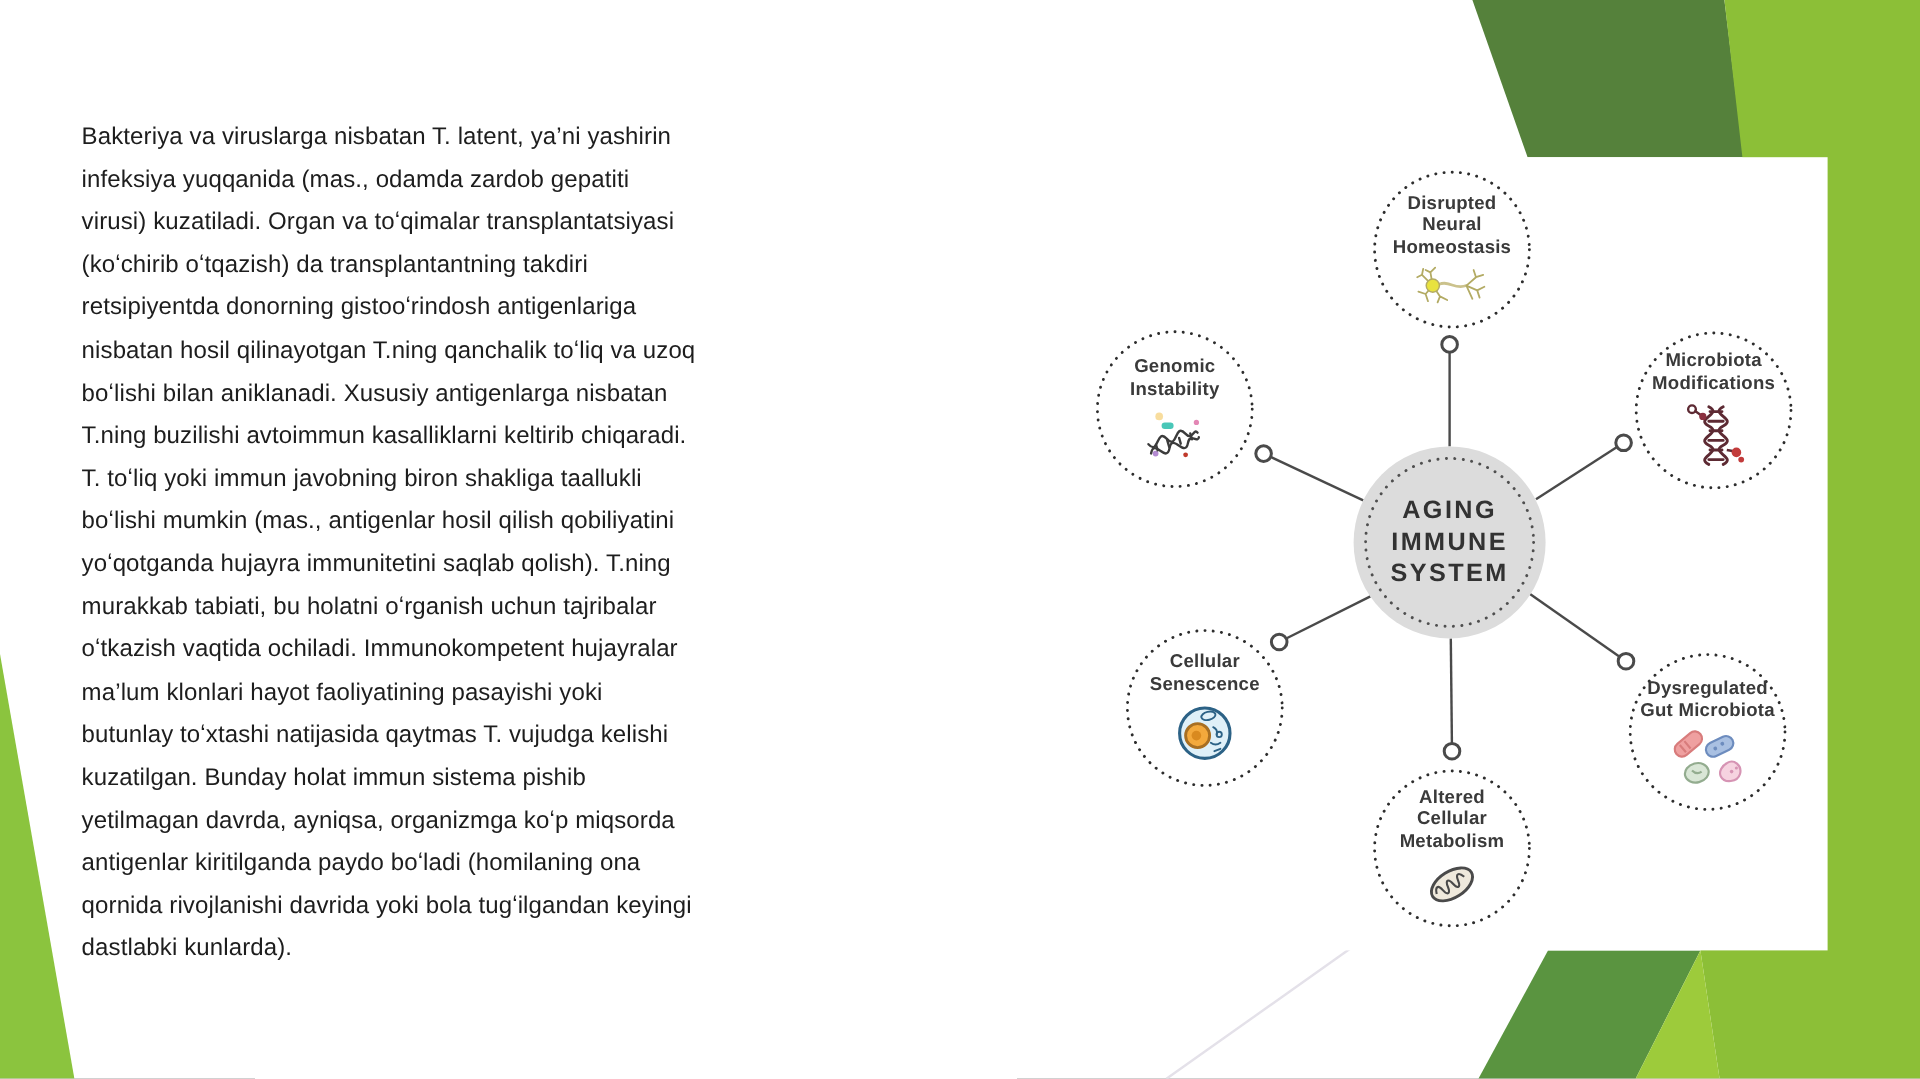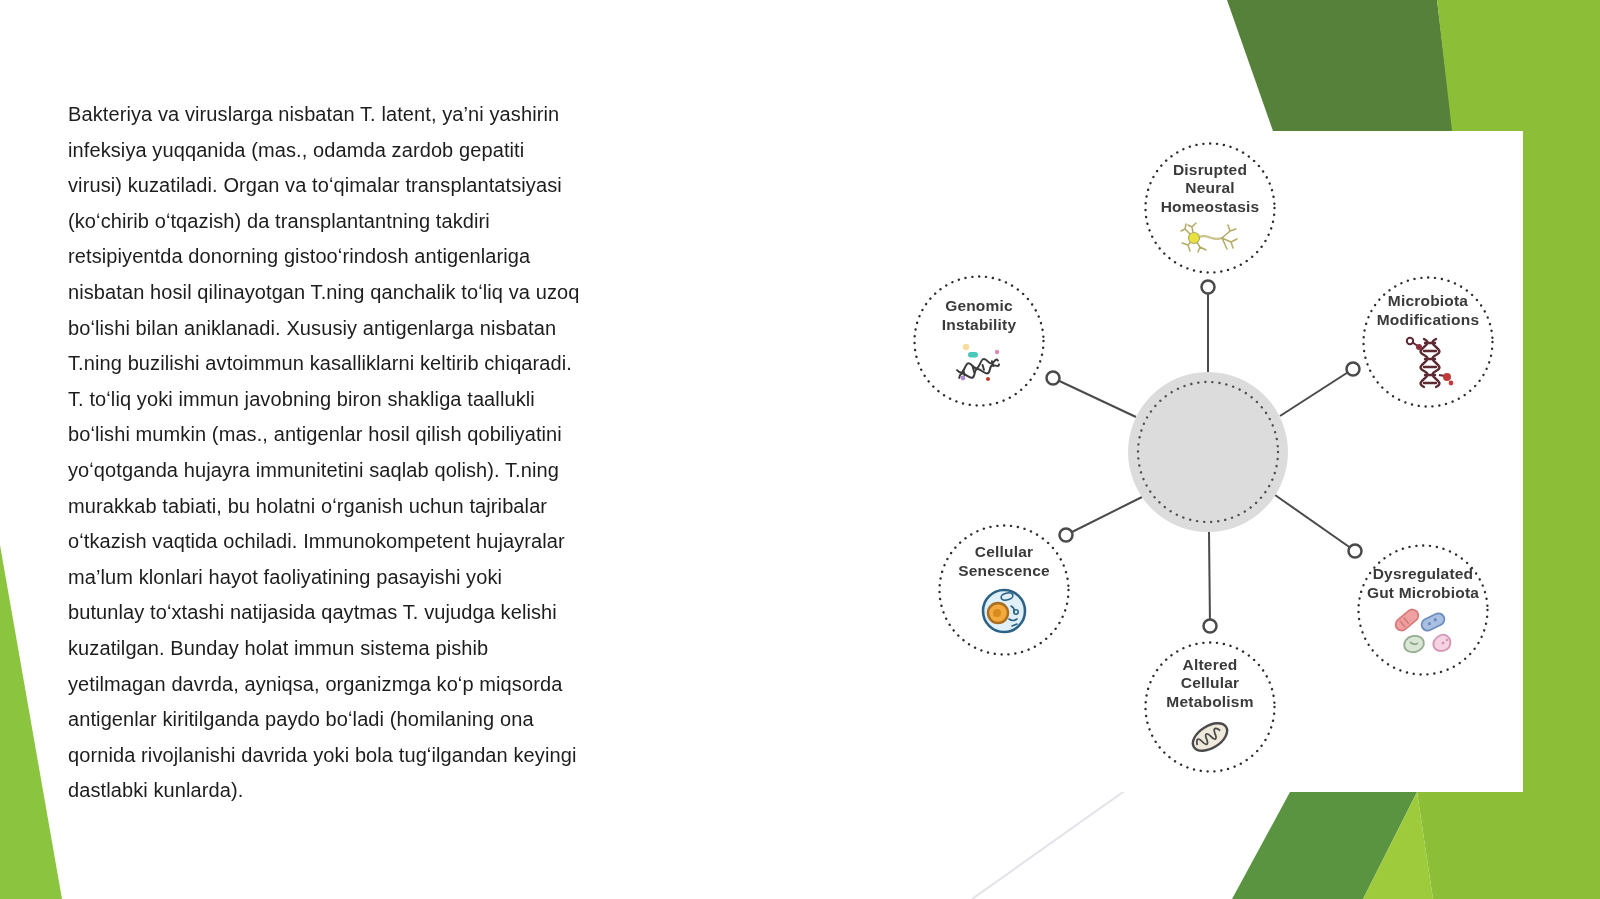--- a/index.html
+++ b/index.html
@@ -99,20 +99,23 @@
       <circle cx="1066" cy="535" r="6.5"></circle>
       <circle cx="1355" cy="551" r="6.5"></circle>
       <circle cx="1210" cy="626" r="6.5"></circle>
     </g>
   </svg>
 
   <div class="hub">
     <svg class="ring" width="160" height="160" aria-hidden="true">
       <circle cx="80" cy="80" r="70" fill="none" stroke="#4f4f4f" stroke-width="2.4" stroke-dasharray="0.1 7" stroke-linecap="round"></circle>
     </svg>
+    <div class="hub-label">AGING
+IMMUNE
+SYSTEM</div>
   </div>
 
   <div class="node n-top">
     <svg class="ring" width="134" height="134" aria-hidden="true">
       <circle cx="67" cy="67" r="64.5" fill="none" stroke="#2d2d2d" stroke-width="2.4" stroke-dasharray="0.1 6.8" stroke-linecap="round"></circle>
     </svg>
     <div class="node-label">Disrupted
 Neural
 Homeostasis</div>
     <svg class="node-icon" width="64" height="34" viewBox="0 0 64 34" aria-hidden="true">

